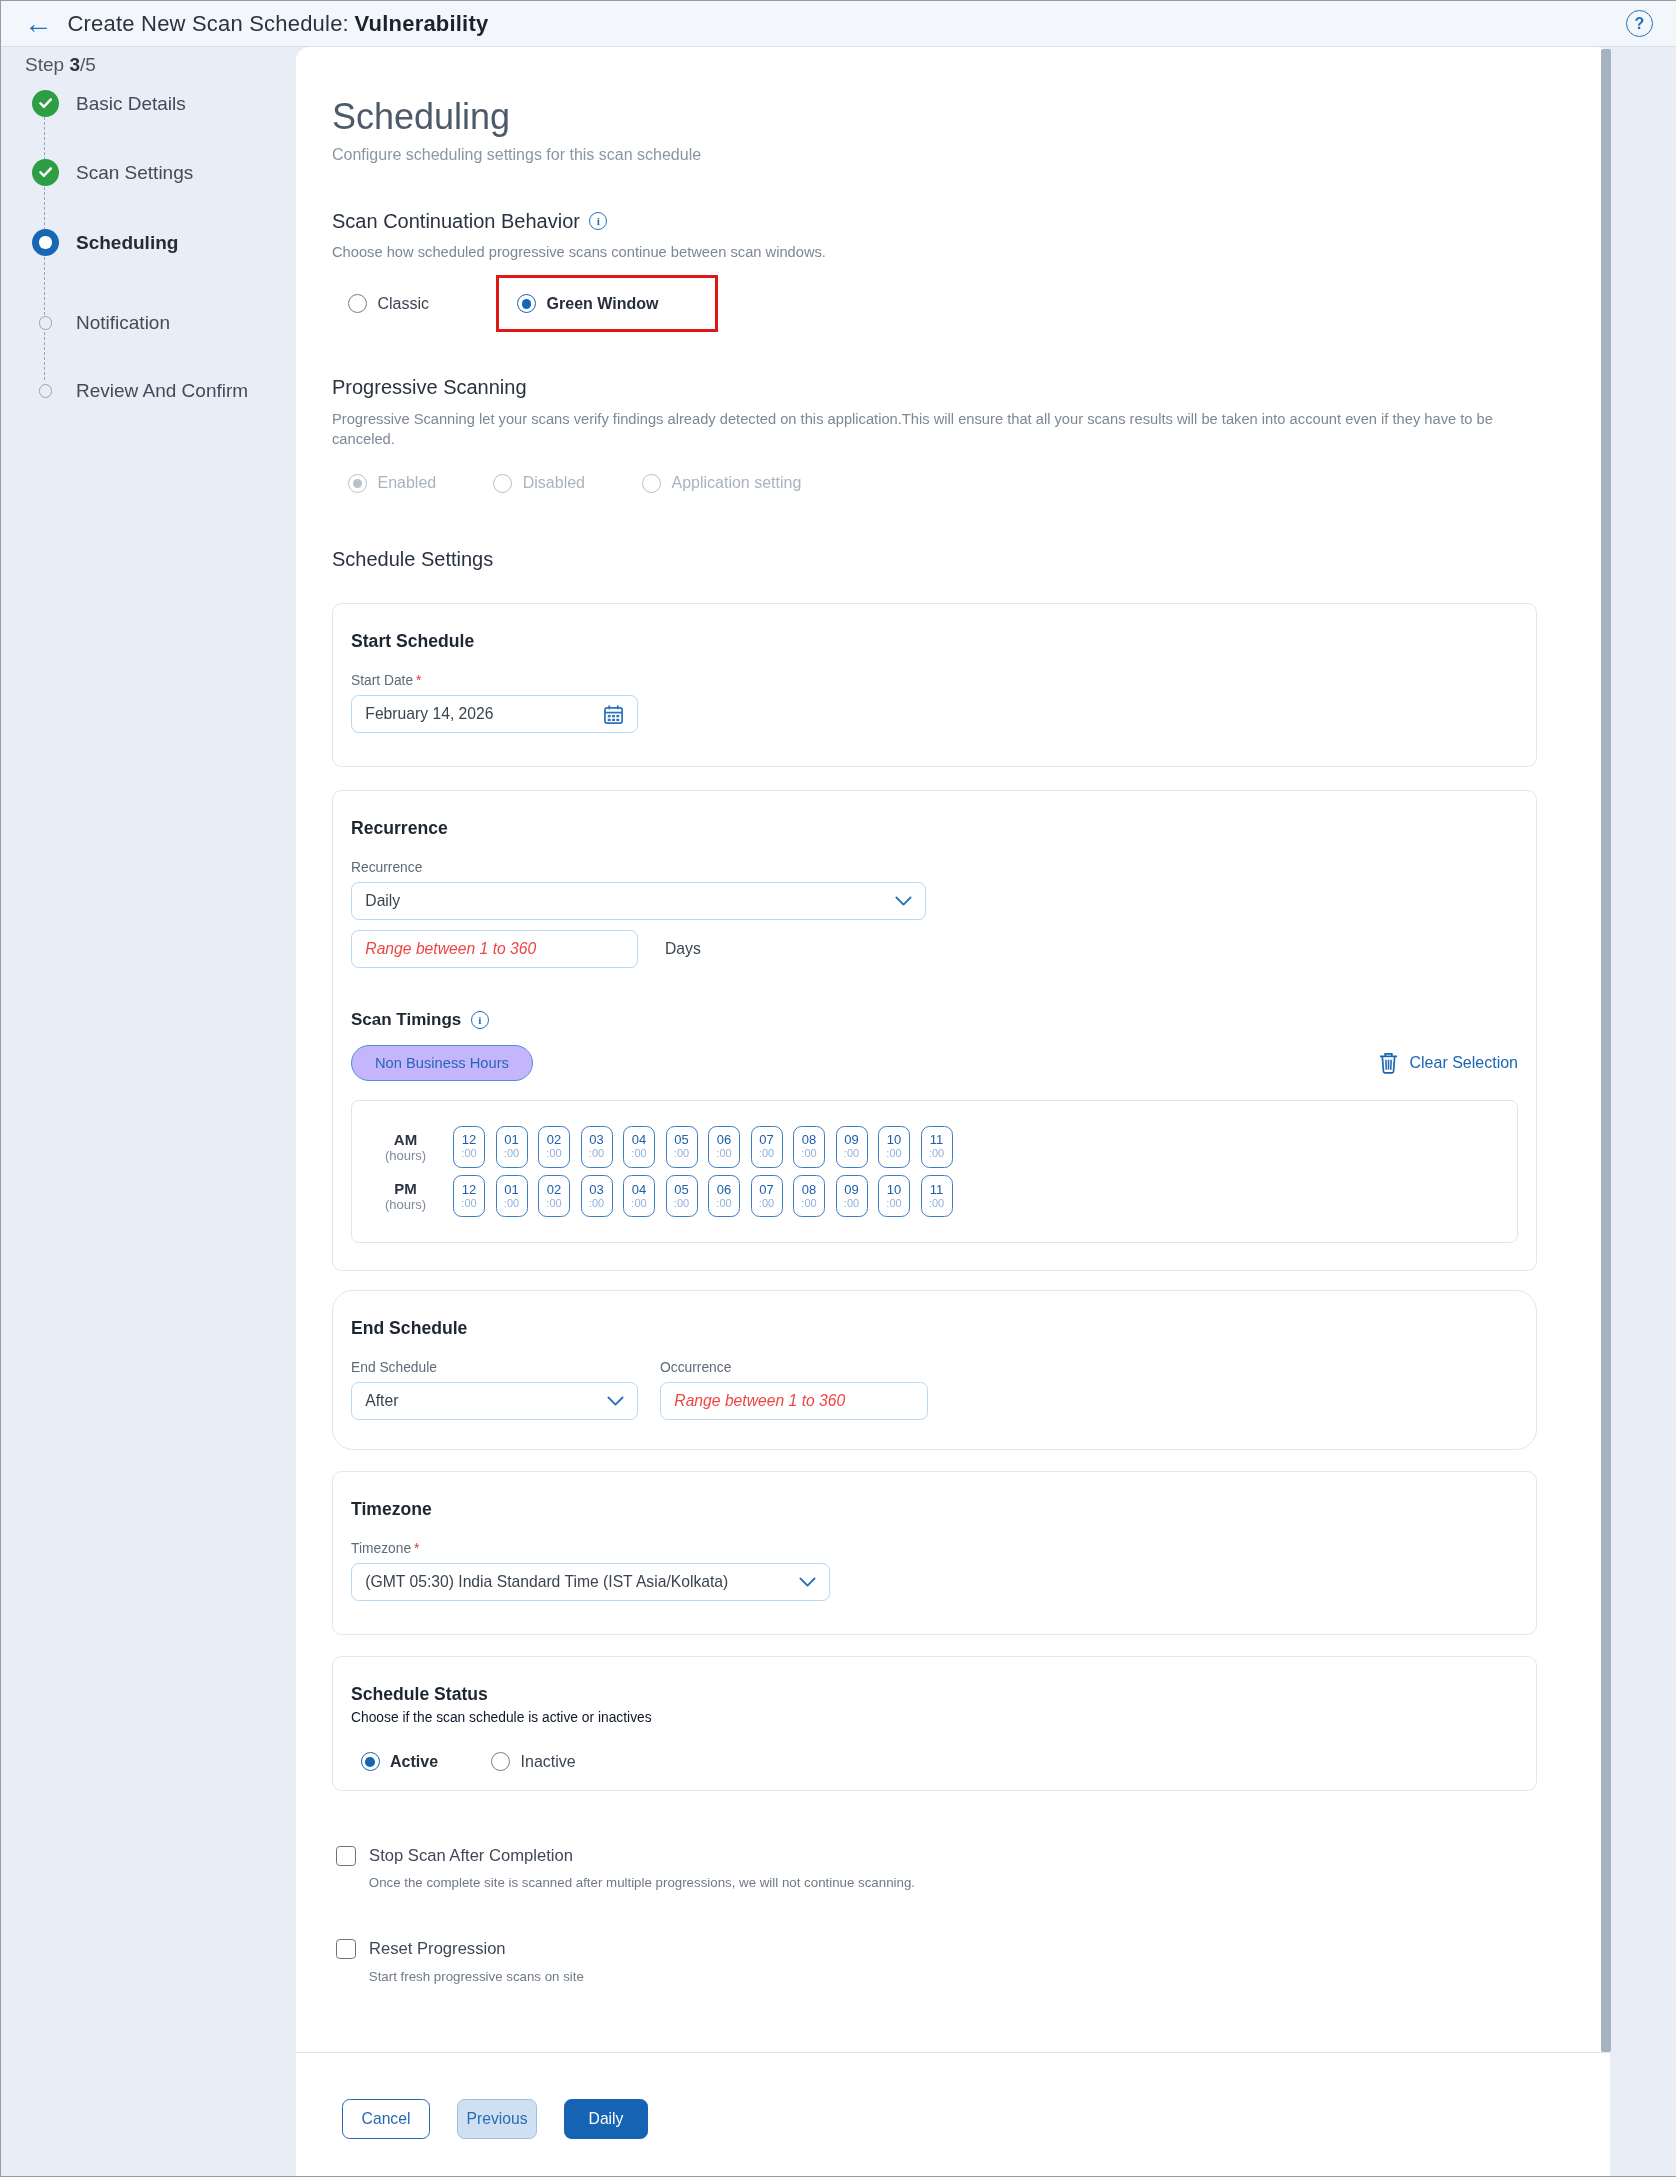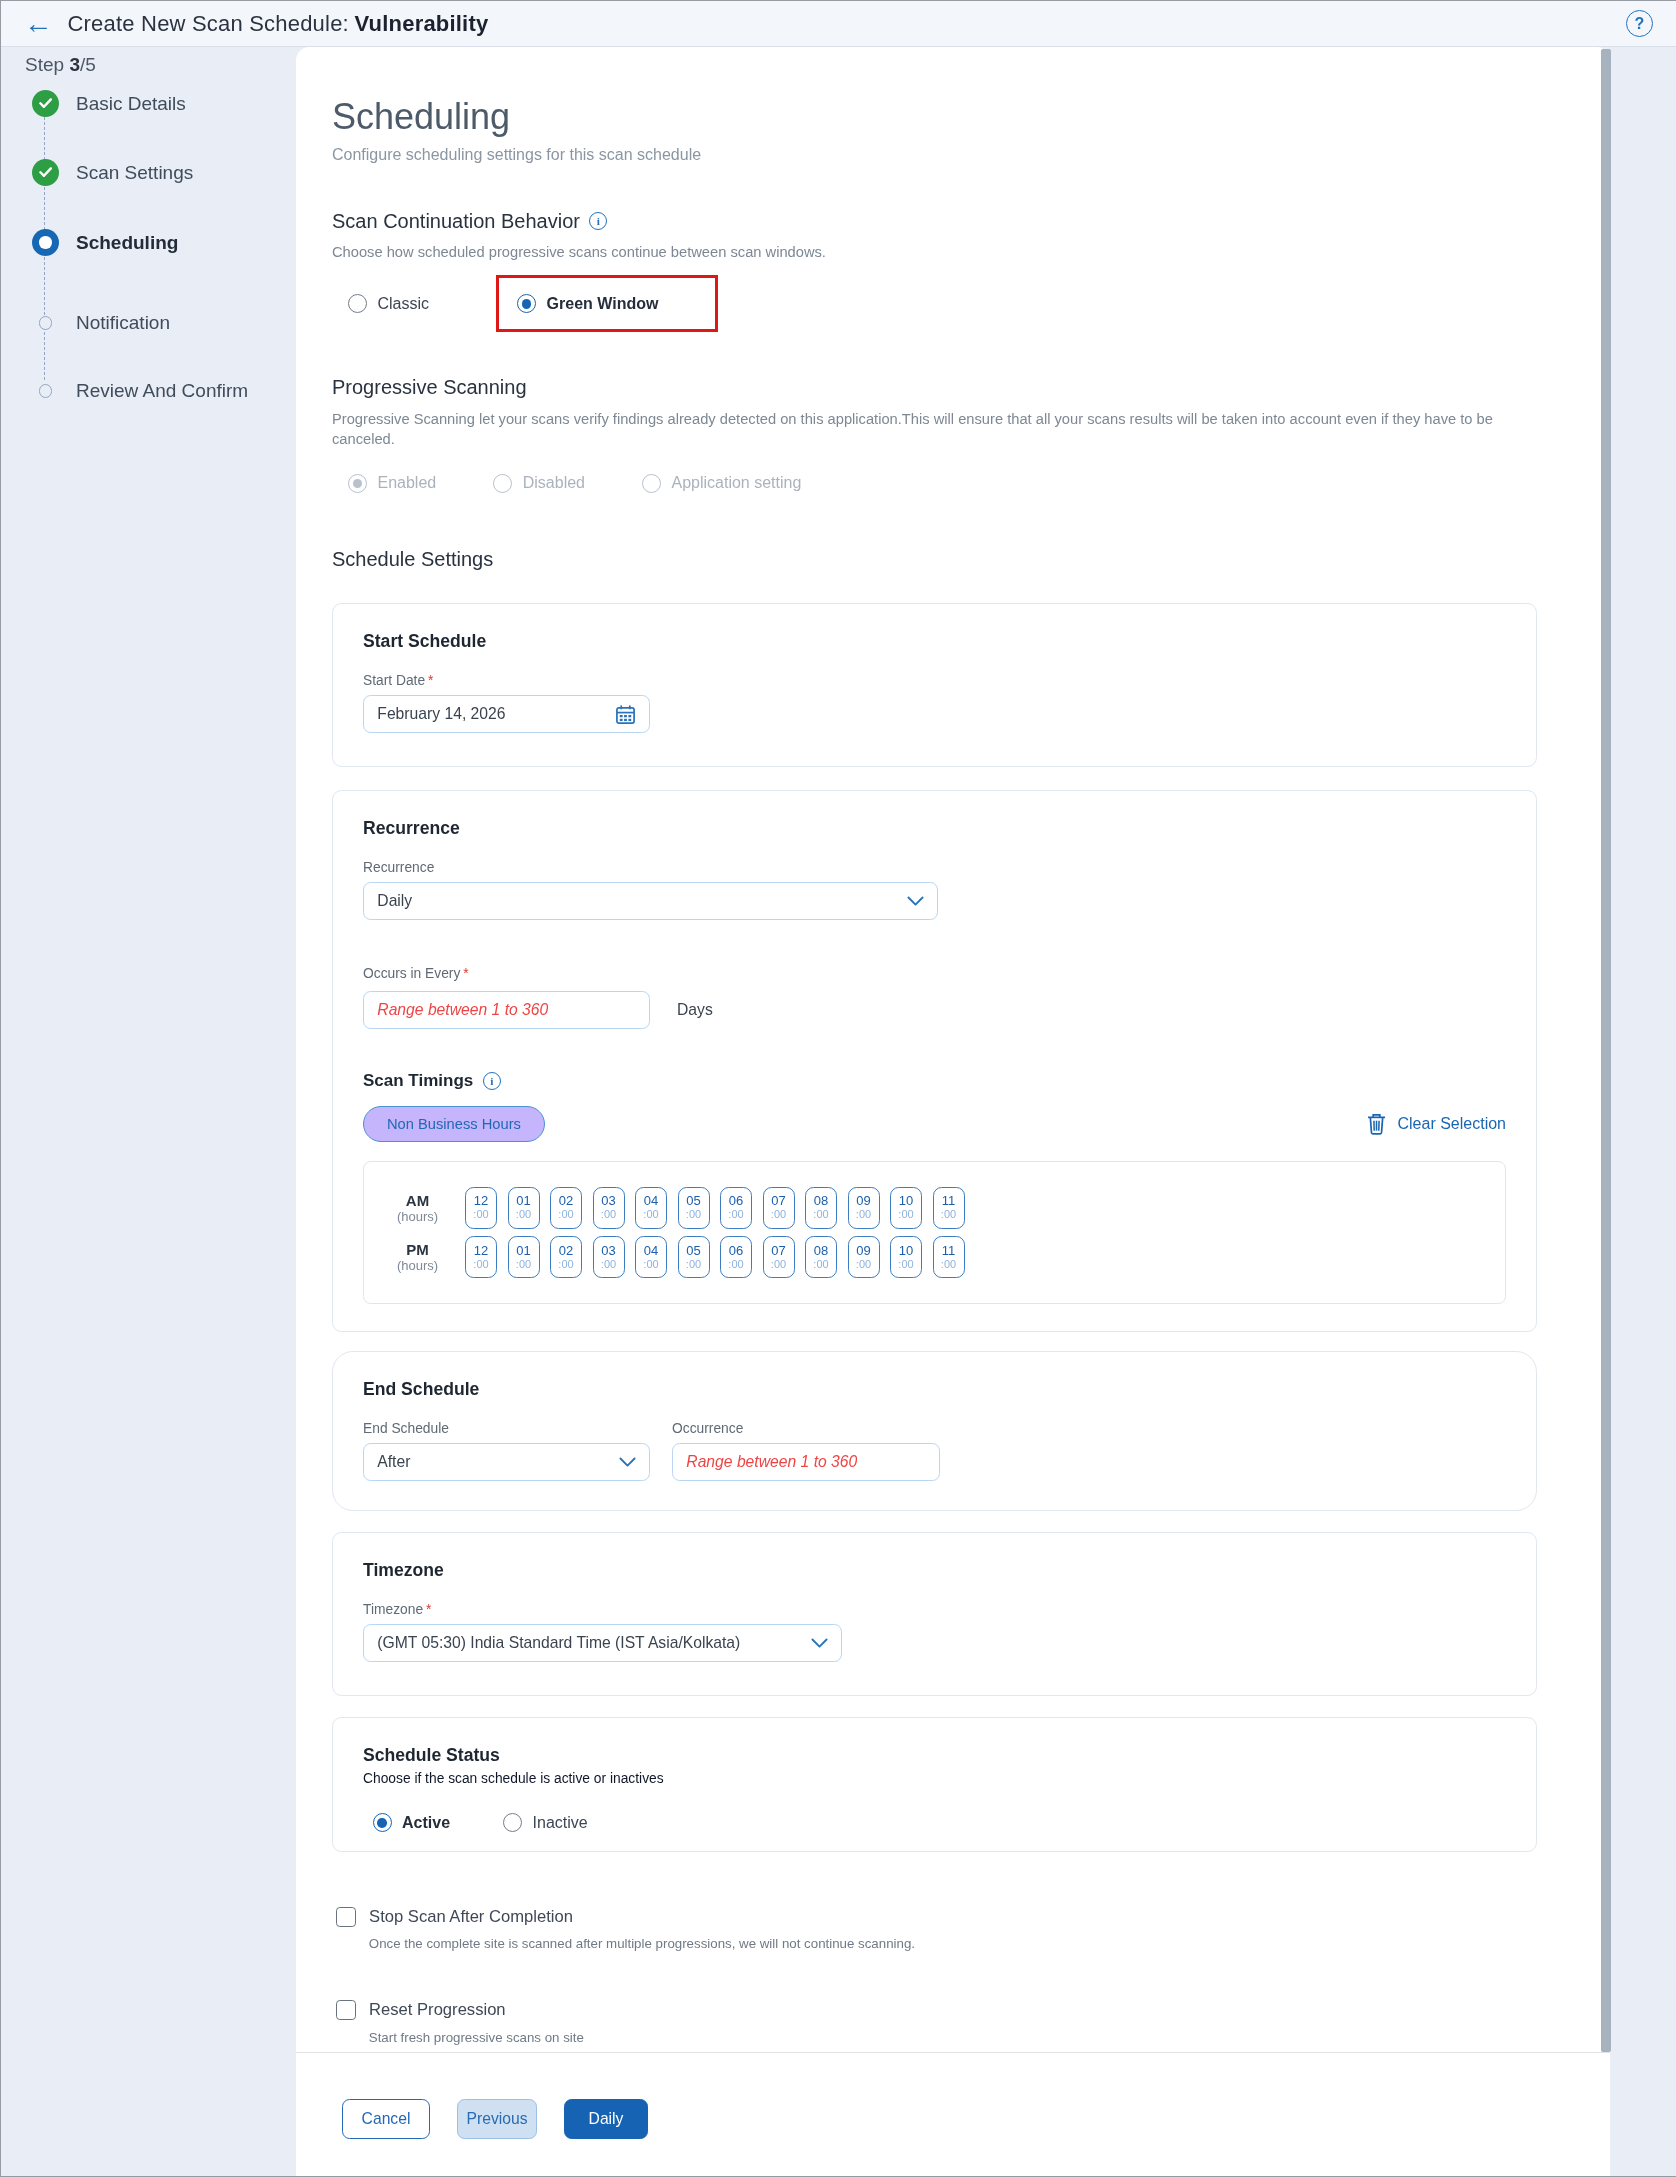--- a/index.html
+++ b/index.html
@@ -63,21 +63,21 @@
   .sc-radio-row { margin-top:13.3px; padding-left:16px; }
   .red-box { border:3.8px solid #de1717; padding:16px 57px 16px 18px; margin-left:67px; }
 
   .ps-heading { margin-top:44px; }
   .ps-desc { max-width:1203px; }
   .ps-radios { margin-top:25px; padding-left:16px; gap:57px; }
 
   .ss-heading { margin-top:55px; }
 
   
-  .card { border:1px solid #e1e7ef; border-radius:9.5px; padding:27px 30px; width:1205px; }
+  .card { border:1px solid #e1e7ef; border-radius:9.5px; padding:27px 18px; width:1205px; }
   .card-title { font-size:17.6px; font-weight:700; color:#1d2631; }
   .field-label { font-size:13.8px; color:#5f6a76; }
   .req { color:#d63a2f; margin-left:2.9px; }
   .tbox { height:38px; border:1px solid #b9d6f2; border-radius:7.6px; background:#fff;
           display:flex; align-items:center; padding:0 13.3px; font-size:15.7px; color:#3a4450; cursor:text; }
   .select { cursor:pointer; justify-content:space-between; }
   .placeholder-dark { color:#ef4444;font-style:italic; }
 
   .card-start { margin-top:32px; height:164px; }
   .card-recurrence { margin-top:23px; }
@@ -281,23 +281,20 @@
         <div class="field-label mt22">Recurrence</div>
         <div class="tbox select w-recur mt8">
           <span>Daily</span>
           <span>
             <svg width="17" height="10.5" viewBox="0 0 18 11">
                 <polyline points="1.5,1.5 9,9 16.5,1.5" fill="none" stroke="#2b72ba" stroke-width="2" stroke-linecap="round" stroke-linejoin="round"></polyline>
               </svg>
           </span>
         </div>
 
-        <div class="field-label mt48">
-          <span>Occurs in Every</span><span class="req">*</span>
-        </div>
         <div class="occurs-row mt10">
           <div class="tbox w-occurs">
             <span class="placeholder-dark">Range between 1 to 360</span>
           </div>
           <span class="unit-label">Days</span>
         </div>
 
         <div class="timings-head section-heading" style="font-size:17px;">
           <span>Scan Timings</span>
           <span class="info-icon">i</span>

